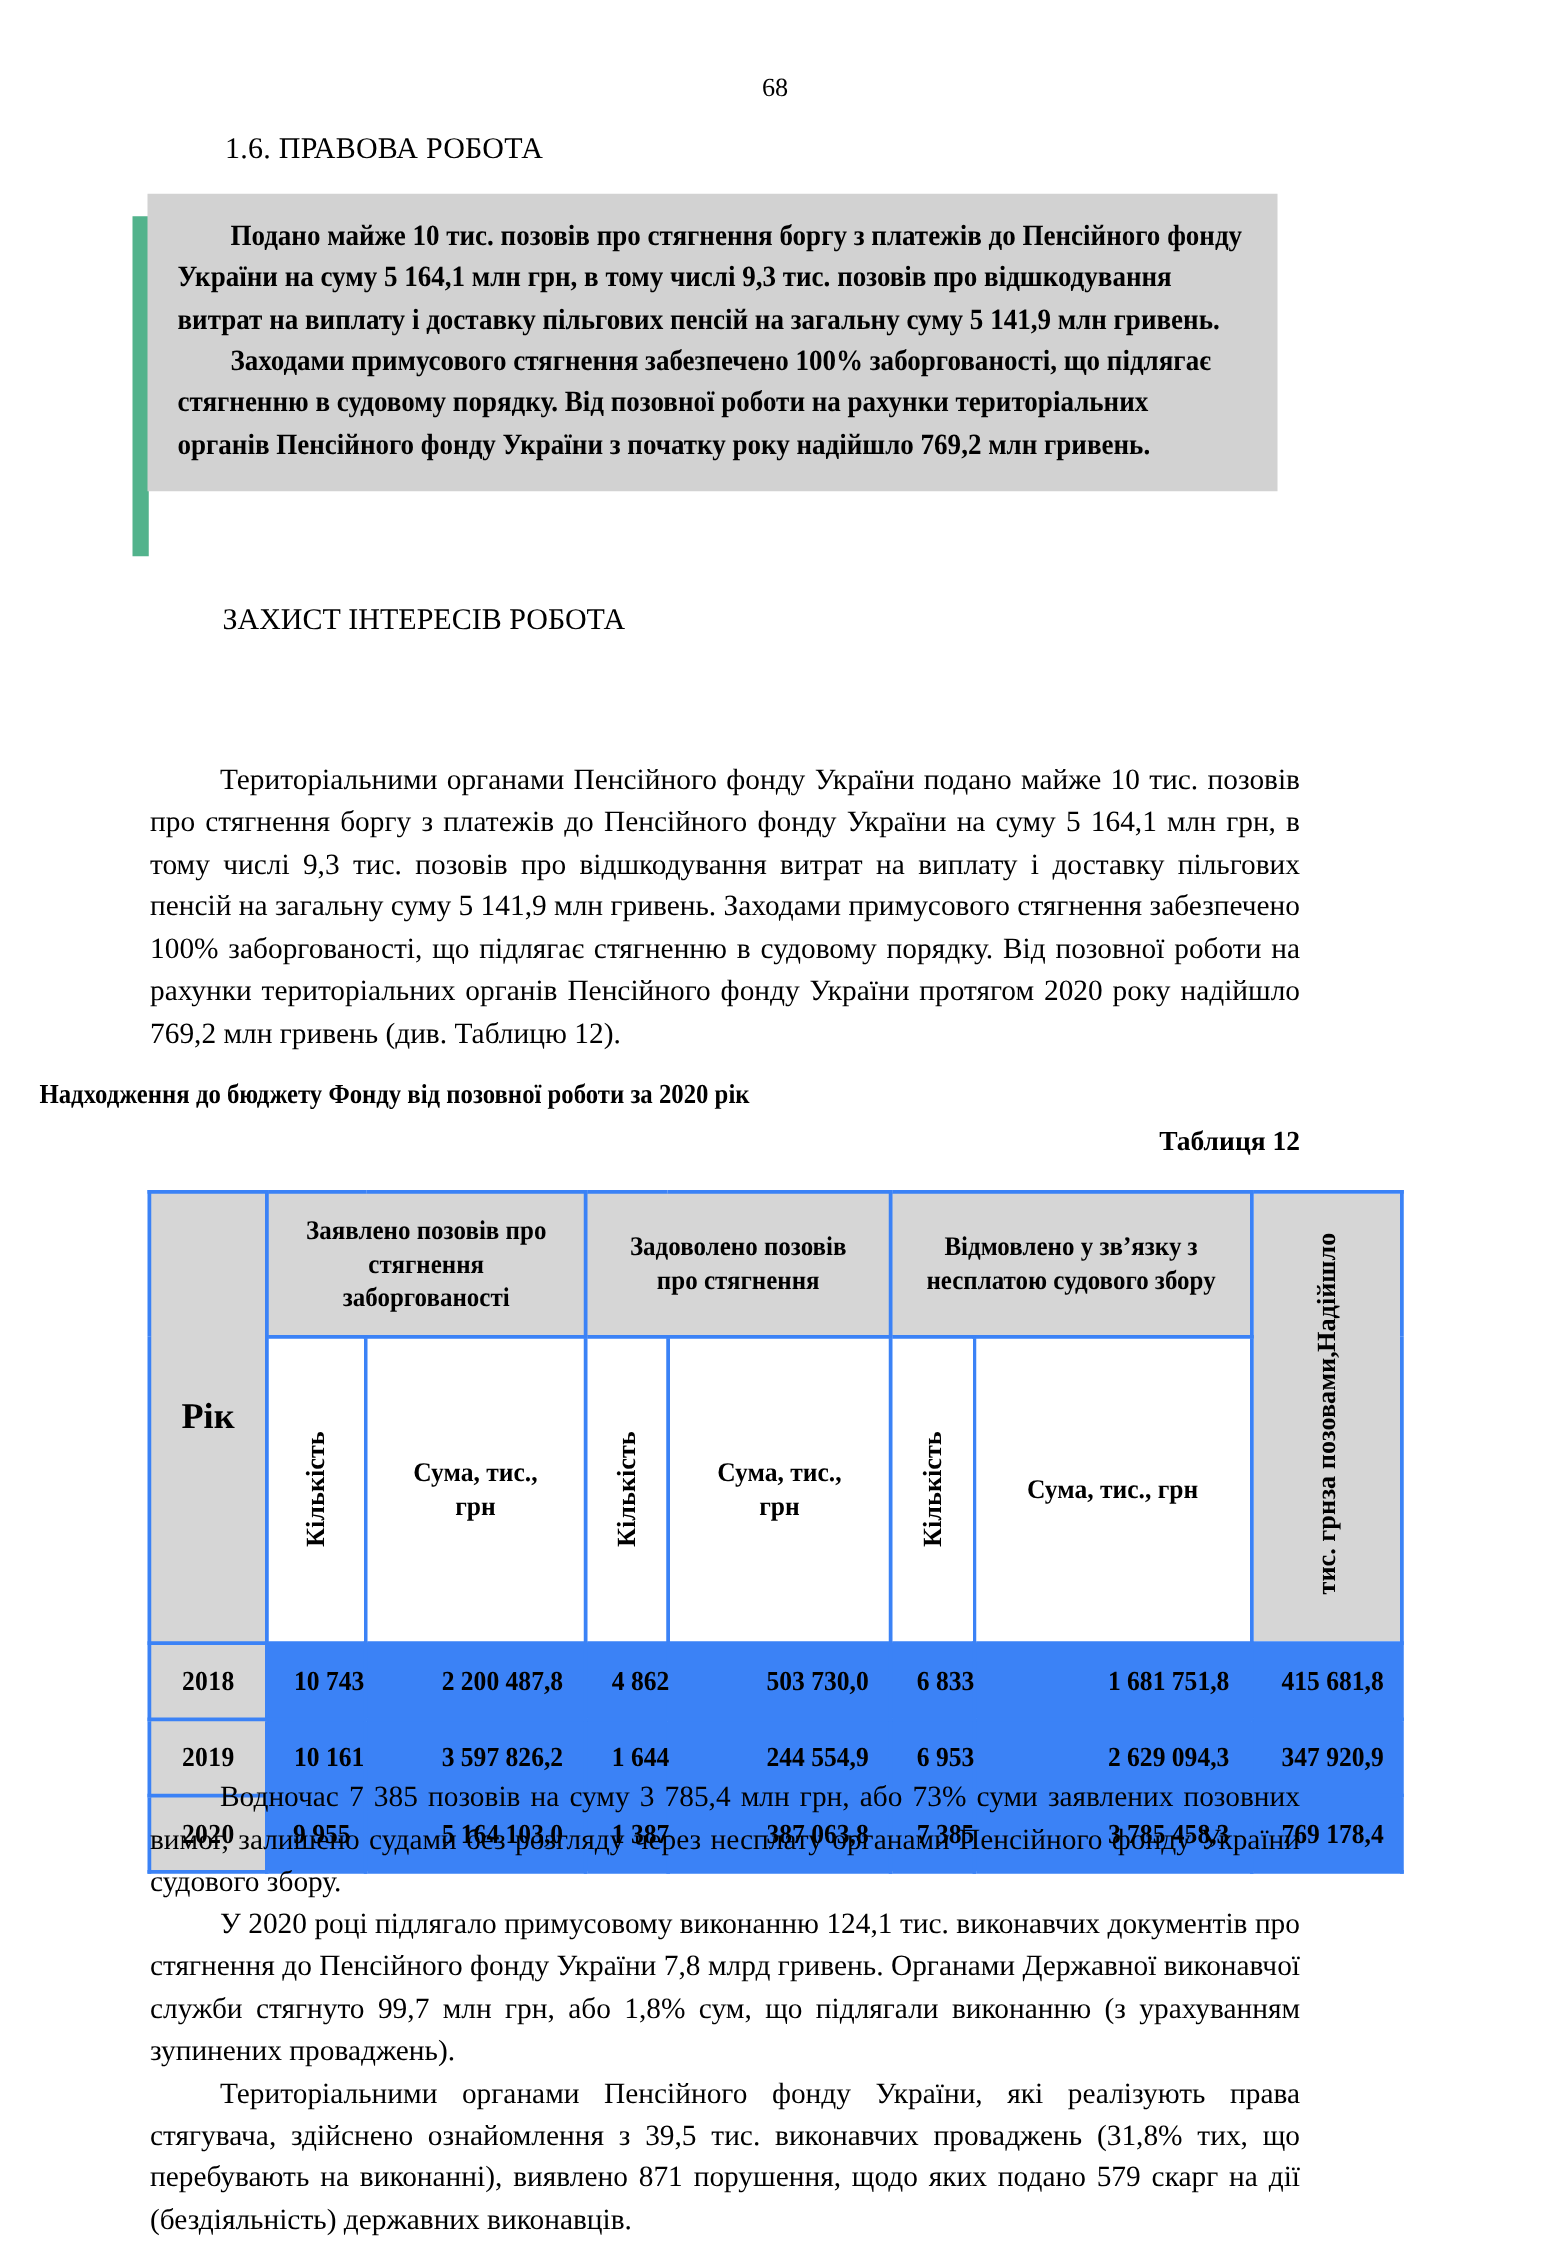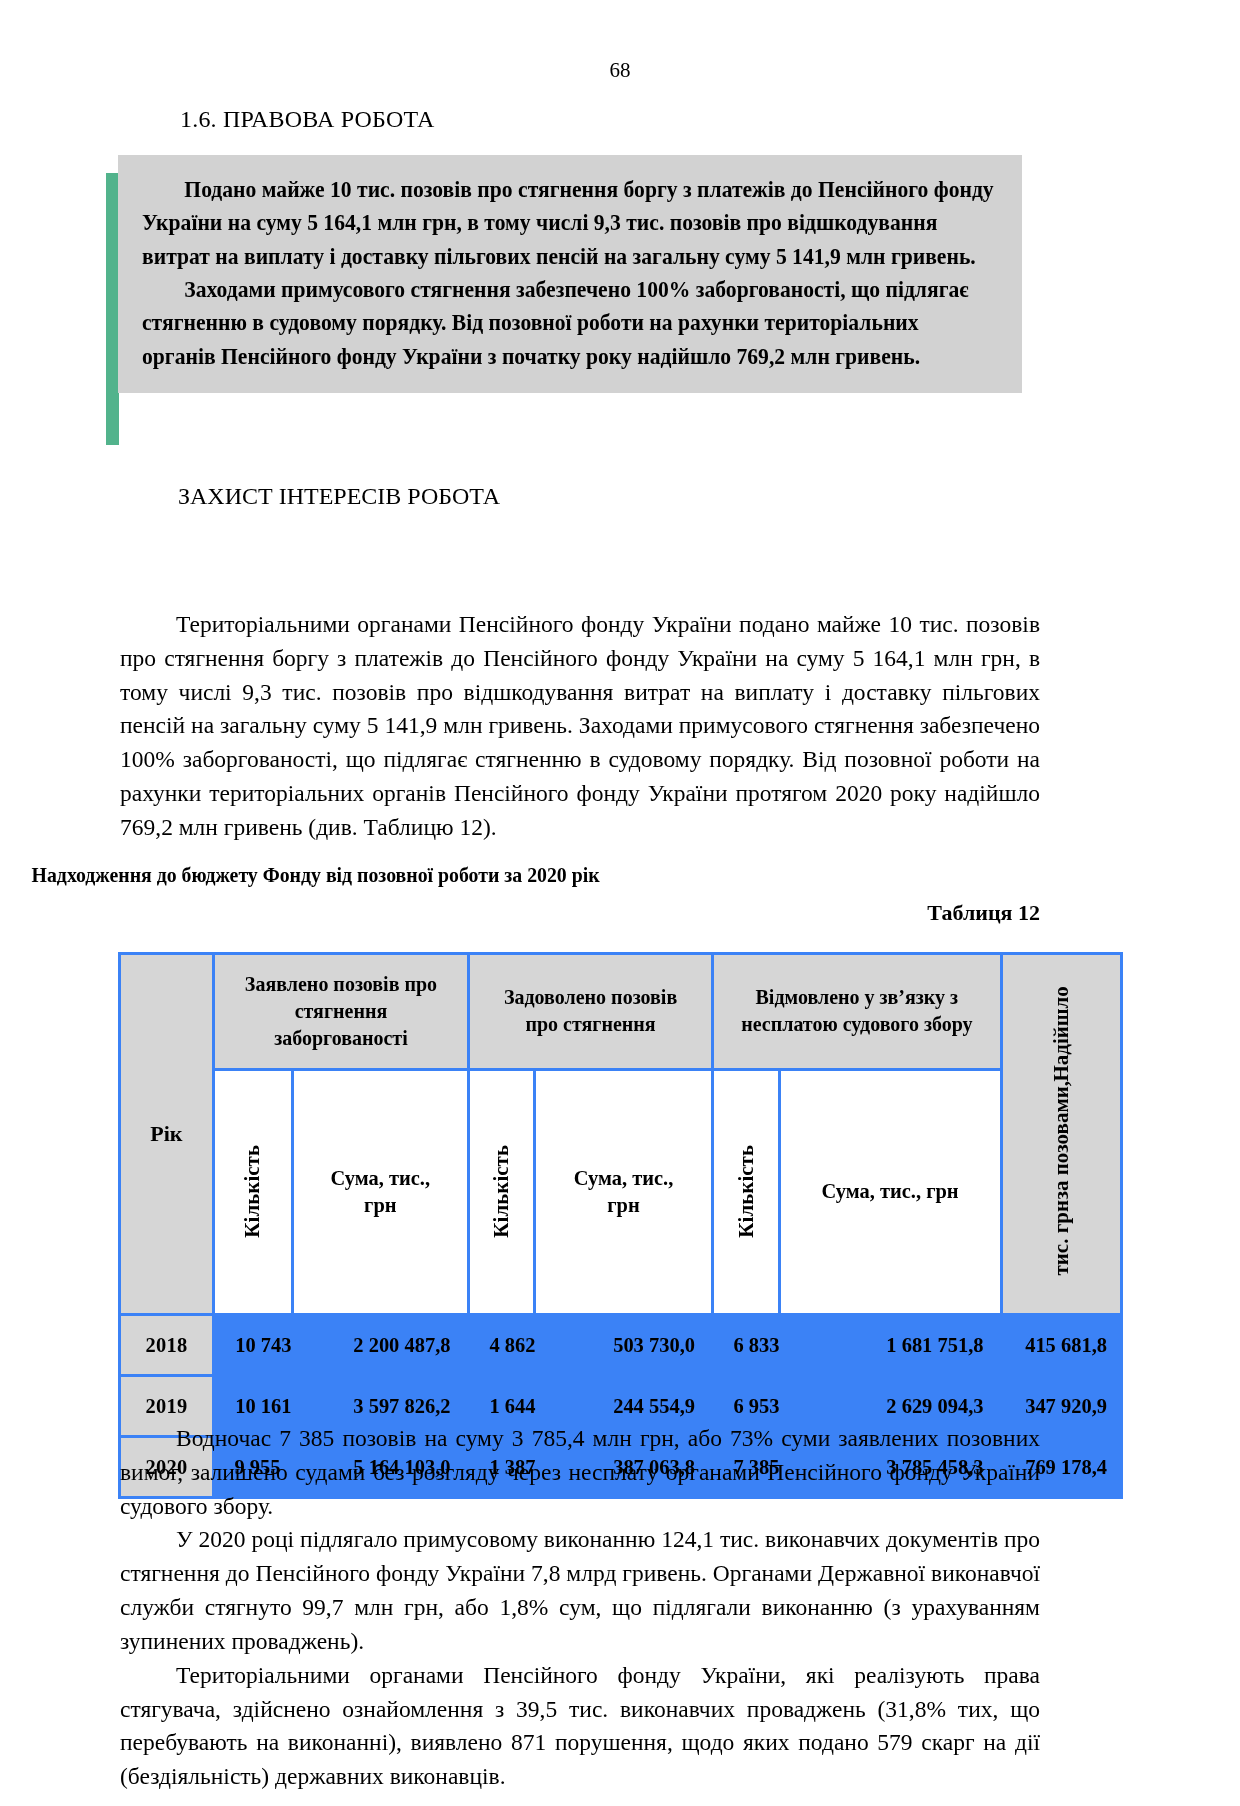--- a/index.html
+++ b/index.html
@@ -192,21 +192,21 @@
     writing-mode: vertical-rl;
     transform: rotate(180deg);
     white-space: nowrap;
     font-size: 21px;
     line-height: 1.25;
     text-align: center;
   }
   .year-head {
     background: #d6d6d6;
     text-align: center;
-    font-size: 22px;
+    font-size: 29px;
   }
   td.year-cell {
     background: #d6d6d6;
     text-align: center;
     font-size: 22px;
     padding: 3px 0;
     letter-spacing: 0.3px;
   }
   td.num {
     background: #3b82f6;

